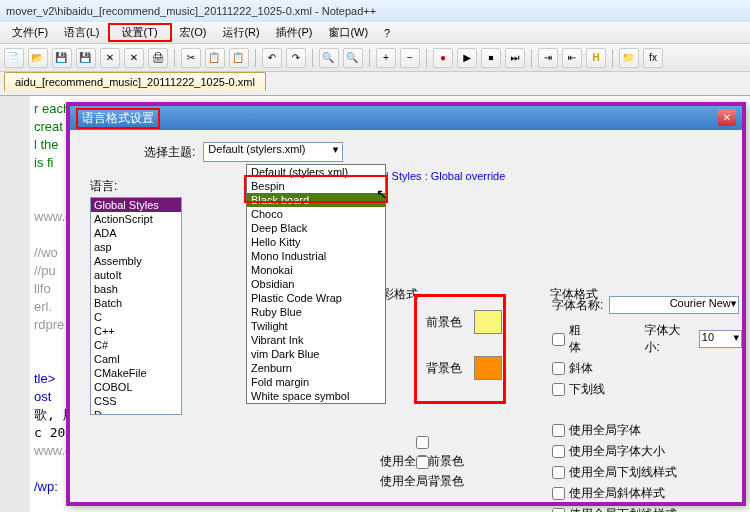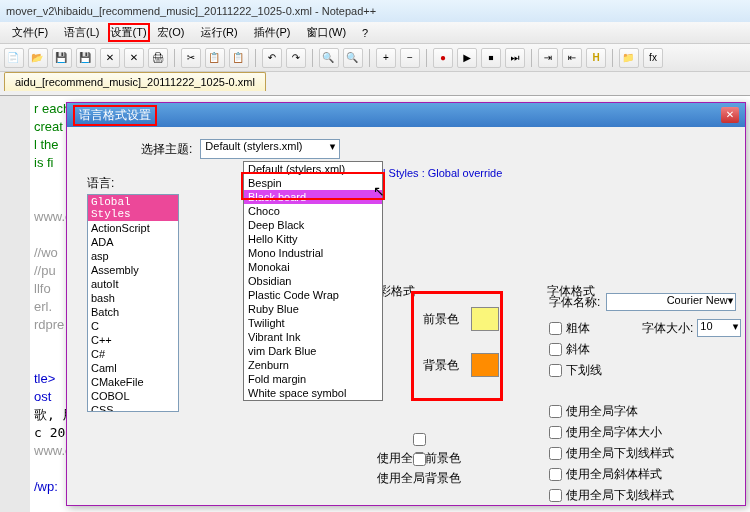--- a/index.html
+++ b/index.html
@@ -1,49 +1,49 @@
 <!DOCTYPE html>
 <html><head>
 <meta charset="utf-8">
 <style>
 * { box-sizing: border-box; font-family: Tahoma, "Microsoft YaHei", sans-serif; }
 body { margin: 0; background: #fff; font-size: 11px; overflow: hidden; width: 750px; height: 512px; position: relative; }
 .titlebar { background: linear-gradient(#e8f4fd, #d6e8f8); height: 22px; display: flex; align-items: center; padding: 0 6px; color: #333; font-size: 11px; }
 .menubar { background: linear-gradient(#f8f8f8, #e8e8e8); height: 22px; display: flex; align-items: center; padding: 0 4px; border-bottom: 1px solid #ccc; }
 .menubar span { padding: 0 8px; cursor: default; }
-.menubar span.hl { border: 2px solid red; padding: 0 1px; }
+.menubar span.hl { border: 2px solid red; padding: 0 12px; }
 .toolbar { background: linear-gradient(#f8f8f8, #e8e8e8); height: 28px; display: flex; align-items: center; padding: 0 4px; gap: 4px; border-bottom: 1px solid #ccc; }
 .tb-btn { width: 20px; height: 20px; border: 1px solid #ccc; background: linear-gradient(#fdfdfd, #ededed); border-radius: 2px; display: flex; align-items: center; justify-content: center; font-size: 10px; }
 .tb-sep { width: 1px; height: 18px; background: #bbb; margin: 0 2px; }
 .tab-bar { background: #f0f0f0; height: 24px; display: flex; align-items: flex-start; padding: 0 4px; border-bottom: 1px solid #aaa; }
 .tab { background: linear-gradient(#fefcf0, #fbf3cc); border: 1px solid #c0a050; border-bottom: none; padding: 3px 10px; font-size: 11px; border-radius: 2px 2px 0 0; }
 .editor { display: flex; height: calc(512px - 22px - 22px - 28px - 24px); }
 .gutter { width: 30px; background: #e8e8e8; }
 .code { flex: 1; padding: 4px; font-family: Consolas, monospace; font-size: 13px; line-height: 18px; white-space: pre; }
 .code .kw { color: #0000cc; }
 .code .com { color: #008000; }
 .code .str { color: #999; }
 
-.dialog { position: absolute; left: 66px; top: 102px; width: 680px; height: 404px; background: #f0f0f0; border: 1px solid #a21caf; box-shadow: 2px 2px 8px rgba(0,0,0,0.3); }
+.dialog { position: absolute; left: 66px; top: 102px; width: 680px; height: 404px; background: #f0f0f0; border: 4px solid #a21caf; box-shadow: 2px 2px 8px rgba(0,0,0,0.3); }
 .dlg-title { background: linear-gradient(#5fa3e0, #3a7bc8); color: #fff; height: 24px; display: flex; align-items: center; padding: 0 6px; font-size: 12px; justify-content: space-between; }
 .dlg-title-txt { border: 2px solid red; padding: 0 4px; background: linear-gradient(#5fa3e0,#3a7bc8); }
 .dlg-close { width: 18px; height: 16px; background: linear-gradient(#f08080,#c83030); color: #fff; text-align: center; line-height: 15px; border-radius: 2px; font-size: 10px; }
 .dlg-body { padding: 12px 20px; }
 .theme-row { display: flex; align-items: center; gap: 8px; margin-bottom: 16px; margin-left: 54px; }
 .theme-row label { font-size: 12px; }
 .theme-select { width: 140px; height: 20px; border: 1px solid #7f9db9; background: #fff; font-size: 11px; padding: 0 4px; }
 
 .lang-list-label { font-size: 12px; }
 .listbox { width: 92px; height: 218px; border: 1px solid #7f9db9; background: #fff; overflow-y: scroll; font-size: 11px; margin-top: 2px; }
 .listbox .item { padding: 1px 3px; }
-.listbox .item.sel { background: #ec4899; color: #fff; font-family: Liberation Mono, monospace; }
+.listbox .item.sel { background: #701a75; color: #fff; }
 
 .dropdown { position: absolute; left: 176px; top: 58px; width: 140px; background: #fff; border: 1px solid #767676; font-size: 11px; z-index: 10; max-height: 240px; overflow: hidden; }
 .dropdown .it { padding: 1px 4px; }
-.dropdown .it.sel { background: #d946ef; color: #fff; }
+.dropdown .it.sel { background: #4d7c0f; color: #fff; }
 .dd-hl { position: absolute; left: 174px; top: 69px; width: 144px; height: 28px; border: 2px solid red; z-index: 11; pointer-events: none; }
 .cursor { position: absolute; left: 306px; top: 80px; z-index: 12; font-size: 14px; pointer-events: none; }
 
 .fg-section { position: absolute; left: 310px; top: 64px; font-size: 11px; color: #0000d0; }
 .color-panel { position: absolute; left: 344px; top: 188px; border: 3px solid red; width: 92px; height: 110px; }
 .color-row { position: absolute; display: flex; align-items: center; gap: 12px; font-size: 12px; }
 .col-swatch { width: 28px; height: 24px; border: 1px solid #888; }
 .label1 { left: 356px; top: 204px; }
 .label2 { left: 356px; top: 250px; }
 

